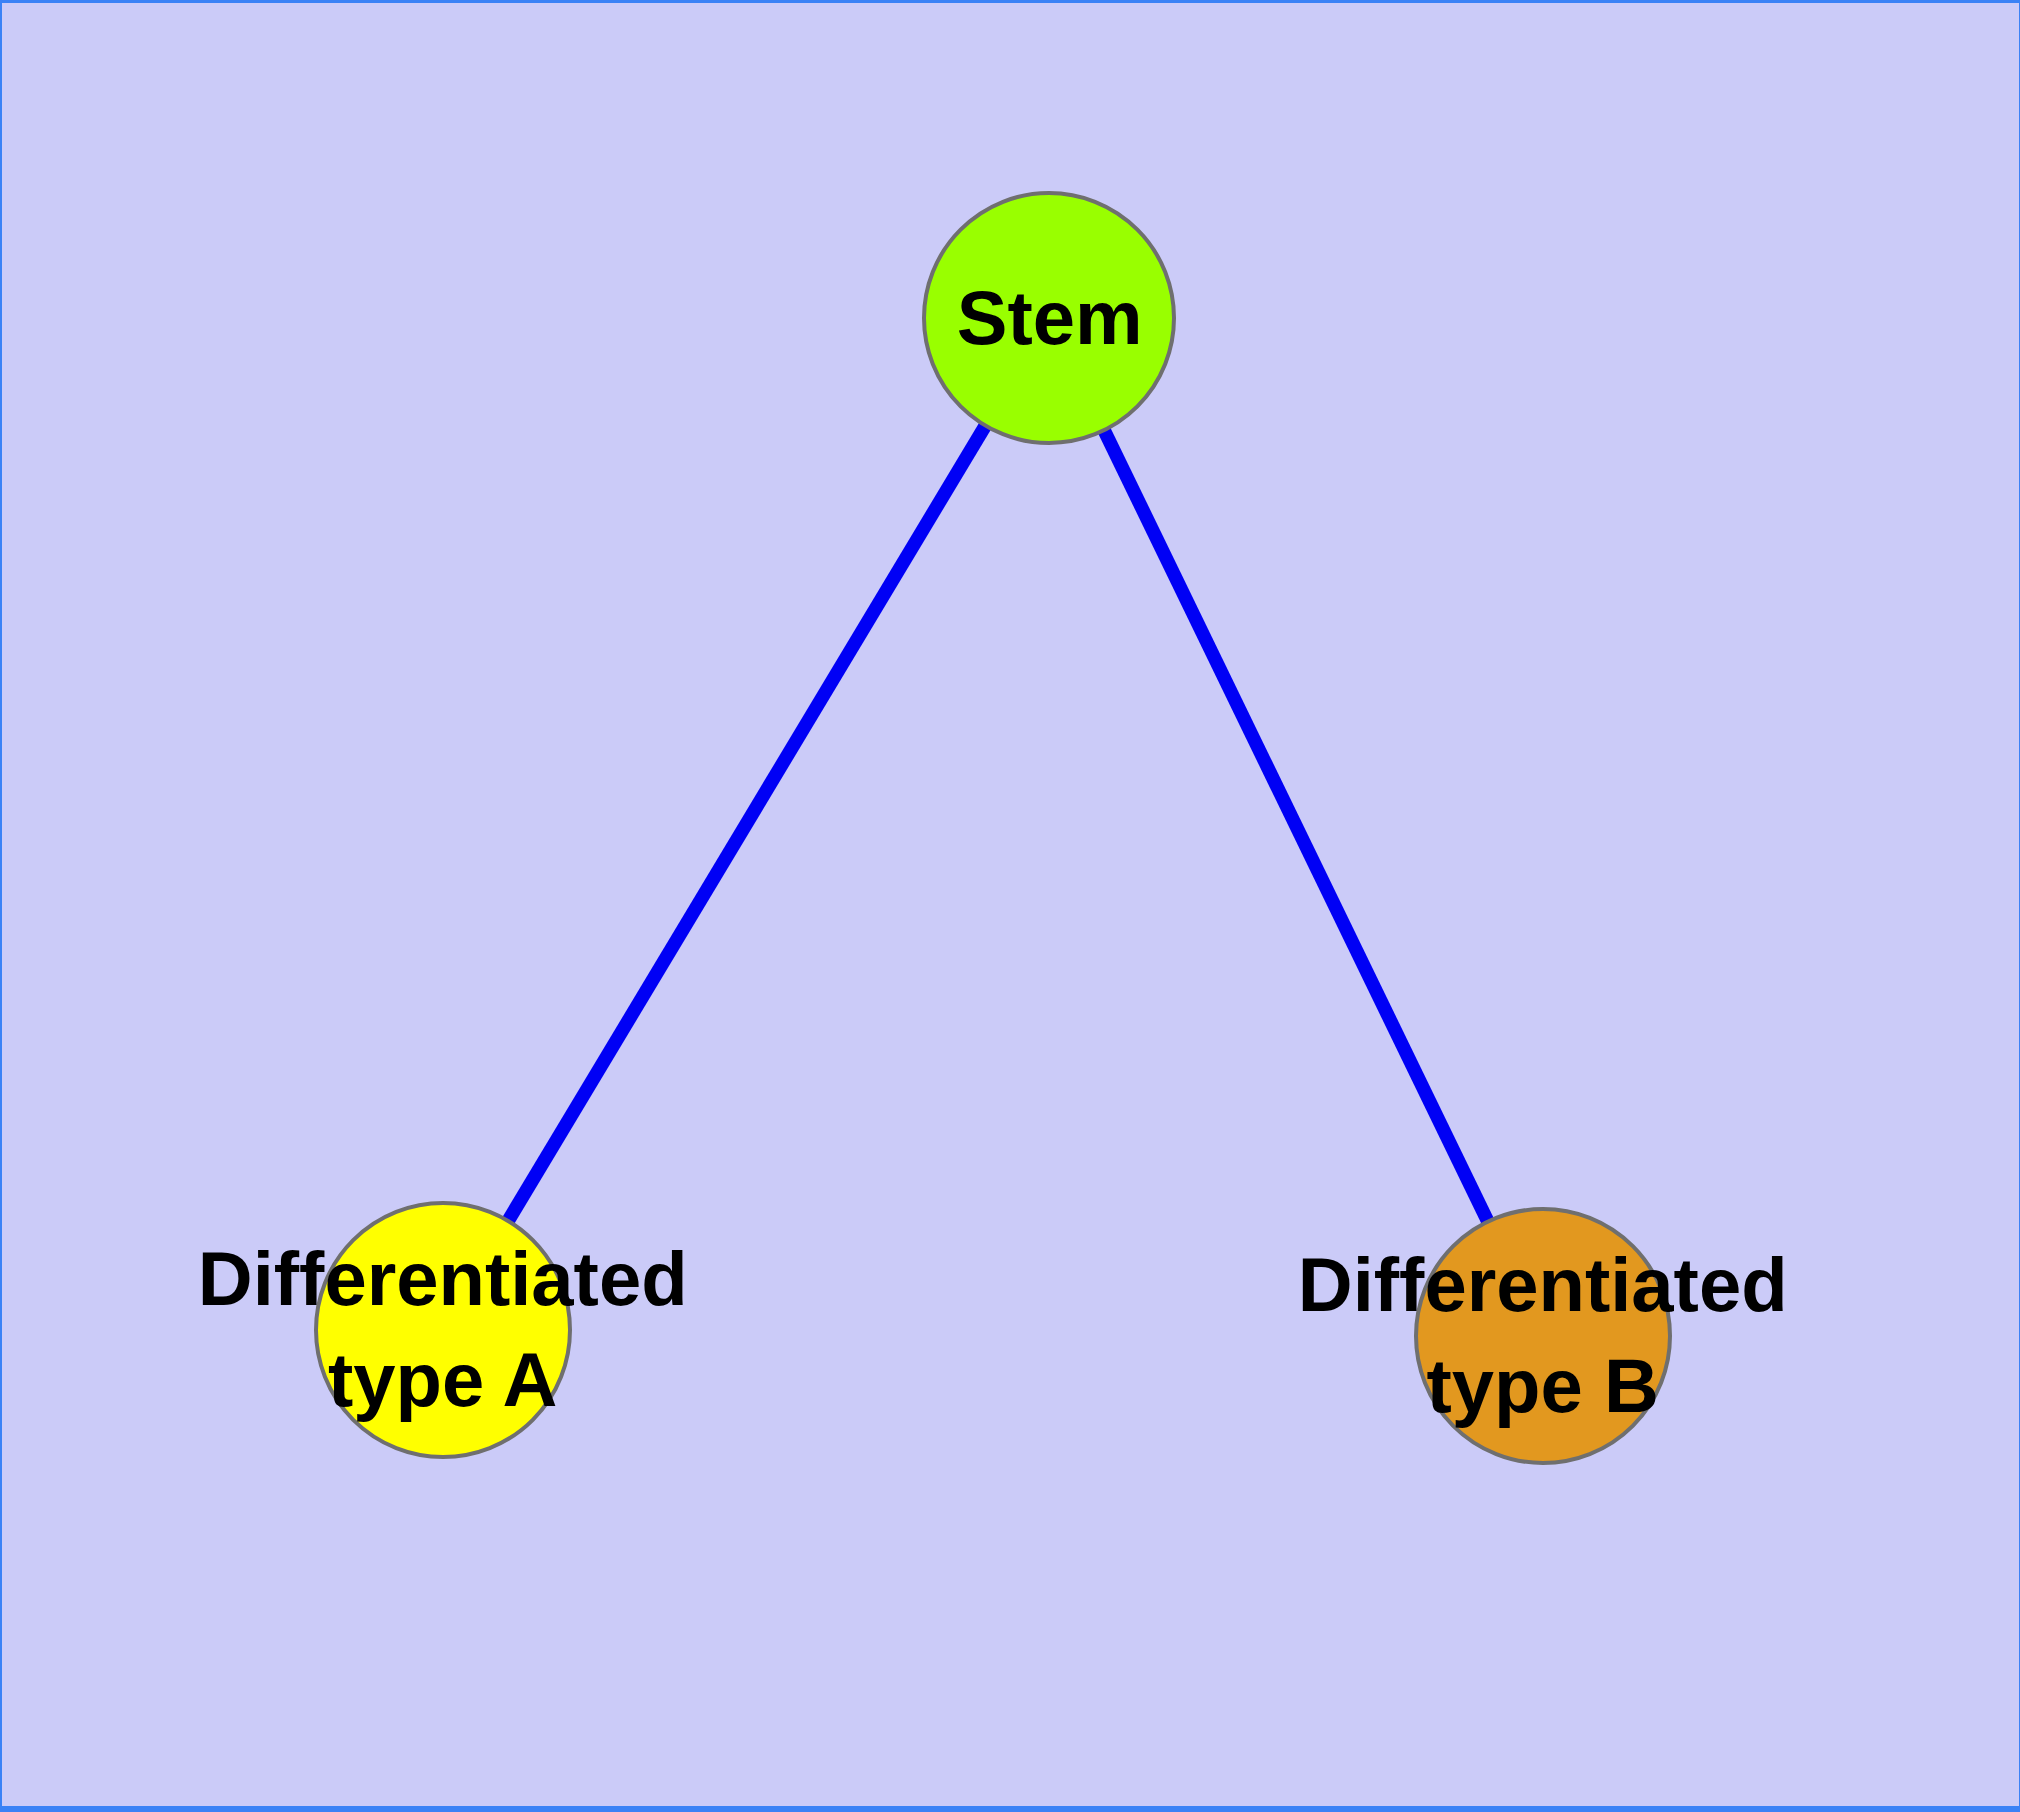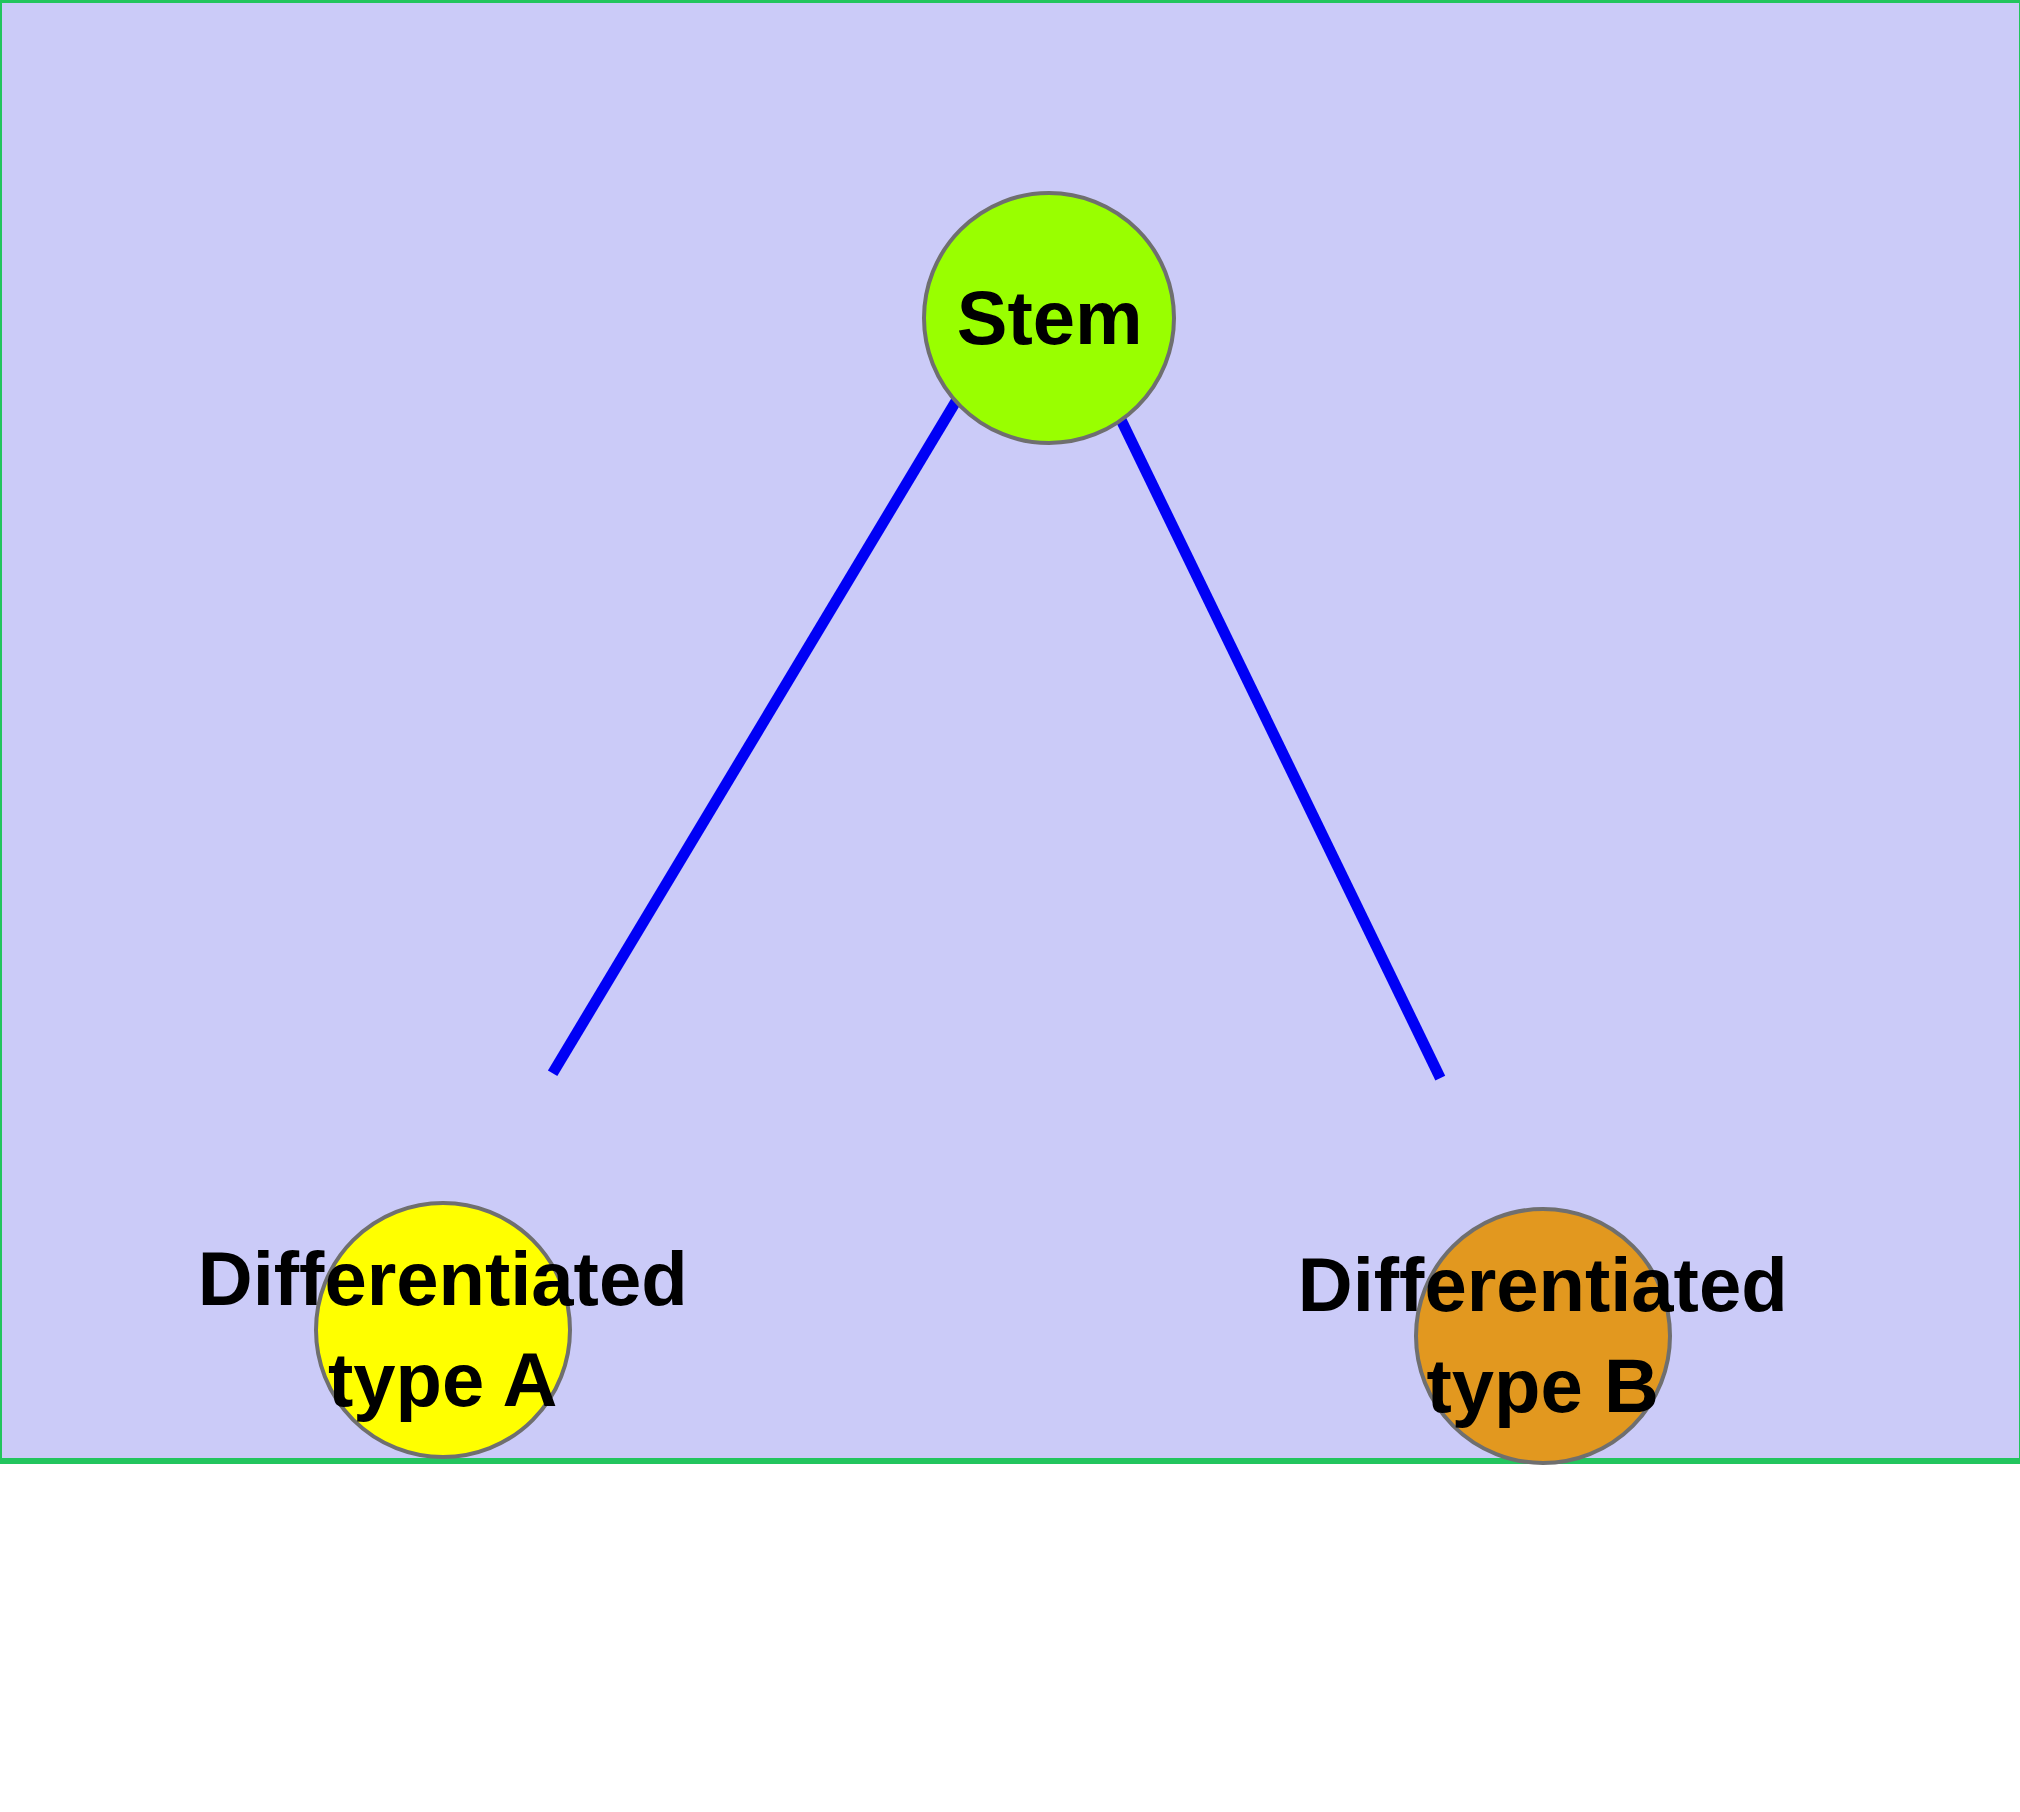--- a/index.html
+++ b/index.html
@@ -7,22 +7,22 @@
     padding: 0;
     background: #ffffff;
     width: 2021px;
     height: 1812px;
     overflow: hidden;
     font-family: "Liberation Sans", sans-serif;
   }
   .page {
     position: relative;
     width: 2021px;
-    height: 1464px;
-    background: #22c55e;
+    height: 1812px;
+    background: #3b82f6;
   }
   .canvas {
     position: absolute;
     left: 1.7px;
     top: 3.4px;
     right: 1.7px;
     bottom: 6px;
   }
   .edges-layer {
     position: absolute;

